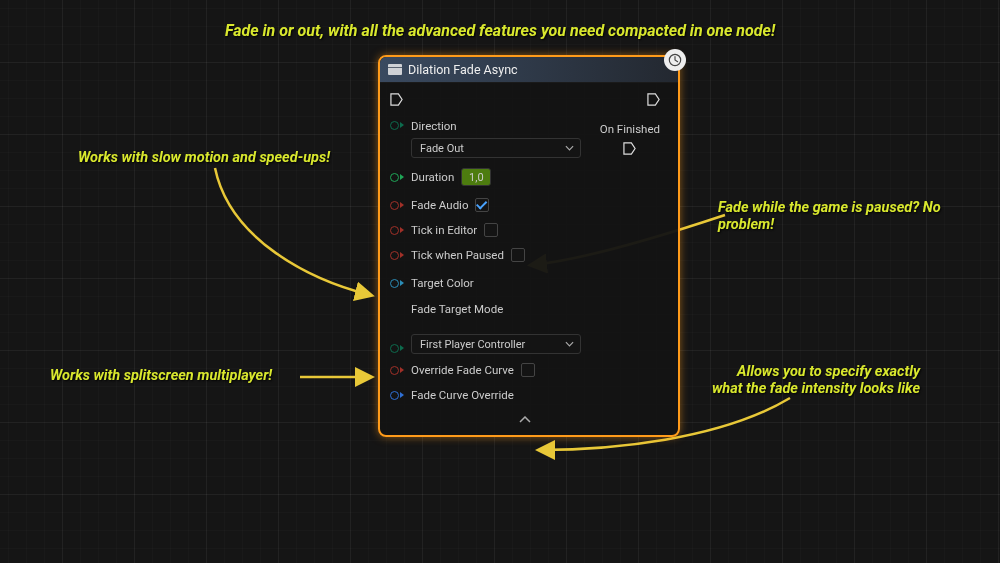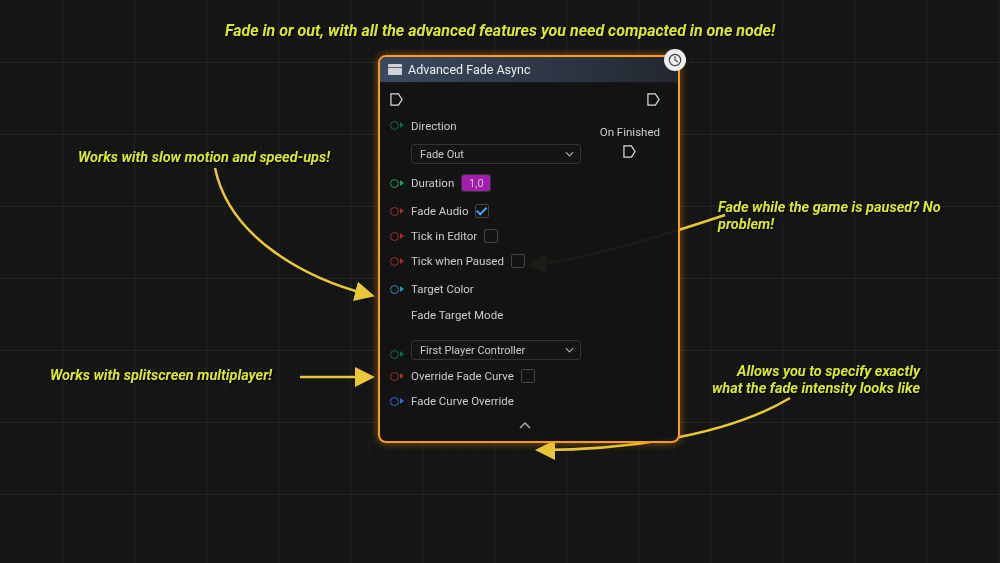--- a/index.html
+++ b/index.html
@@ -156,21 +156,21 @@
   max-width: 170px;
   justify-content: space-between;
   cursor: pointer;
 }
 .select-box .chev {
   width: 9px; height: 6px;
 }
 .select-box .chev svg { width:100%; height:100%; display:block; }
 
 .input-box {
-  background: #a21caf;
+  background: #4d7c0f;
   border: 1px solid #333;
   border-radius: 3px;
   height: 18px;
   width: 30px;
   display: flex;
   align-items: center;
   justify-content: center;
   font-size: 11px;
   color: #ccc;
 }
@@ -244,21 +244,21 @@
 
   <div class="node-badge">
     <svg viewBox="0 0 16 16">
         <circle cx="8" cy="8" r="6.5" fill="none" stroke="#444" stroke-width="1.3"></circle>
         <path d="M8 4 L8 8 L11 10" stroke="#444" stroke-width="1.3" fill="none" stroke-linecap="round"></path>
       </svg>
   </div>
 
   <div class="node-header">
     <span class="header-icon"></span>
-    <span>Advanced Fade Async</span>
+    <span>Dilation Fade Async</span>
   </div>
 
   <div class="node-body">
 
     <div class="exec-row">
       <span class="pin-exec">
         <svg viewBox="0 0 14 14">
             <path d="M1 1 L9 1 L13 7 L9 13 L1 13 Z" fill="none" stroke="#ddd" stroke-width="1.3"></path>
           </svg>
       </span>
@@ -269,21 +269,21 @@
       </span>
     </div>
 
     <div class="row" style="align-items:flex-start;">
       <span class="pin darkgreen">
           <span class="circ"></span>
           <span class="tri"></span>
         </span>
       <div style="flex:1;">
         <div class="stacked-label">Direction</div>
-        <div class="select-box" style="margin-top:11px;">
+        <div class="select-box" style="margin-top:5px;">
           <span>Fade Out</span>
           <span class="chev">
               <svg viewBox="0 0 10 6">
                 <path d="M1 1 L5 5 L9 1" stroke="#aaa" stroke-width="1.3" fill="none"></path>
               </svg>
             </span>
         </div>
       </div>
       <div class="onfinished" style="align-self:center;flex-direction:column;">
         <span>On Finished</span>

